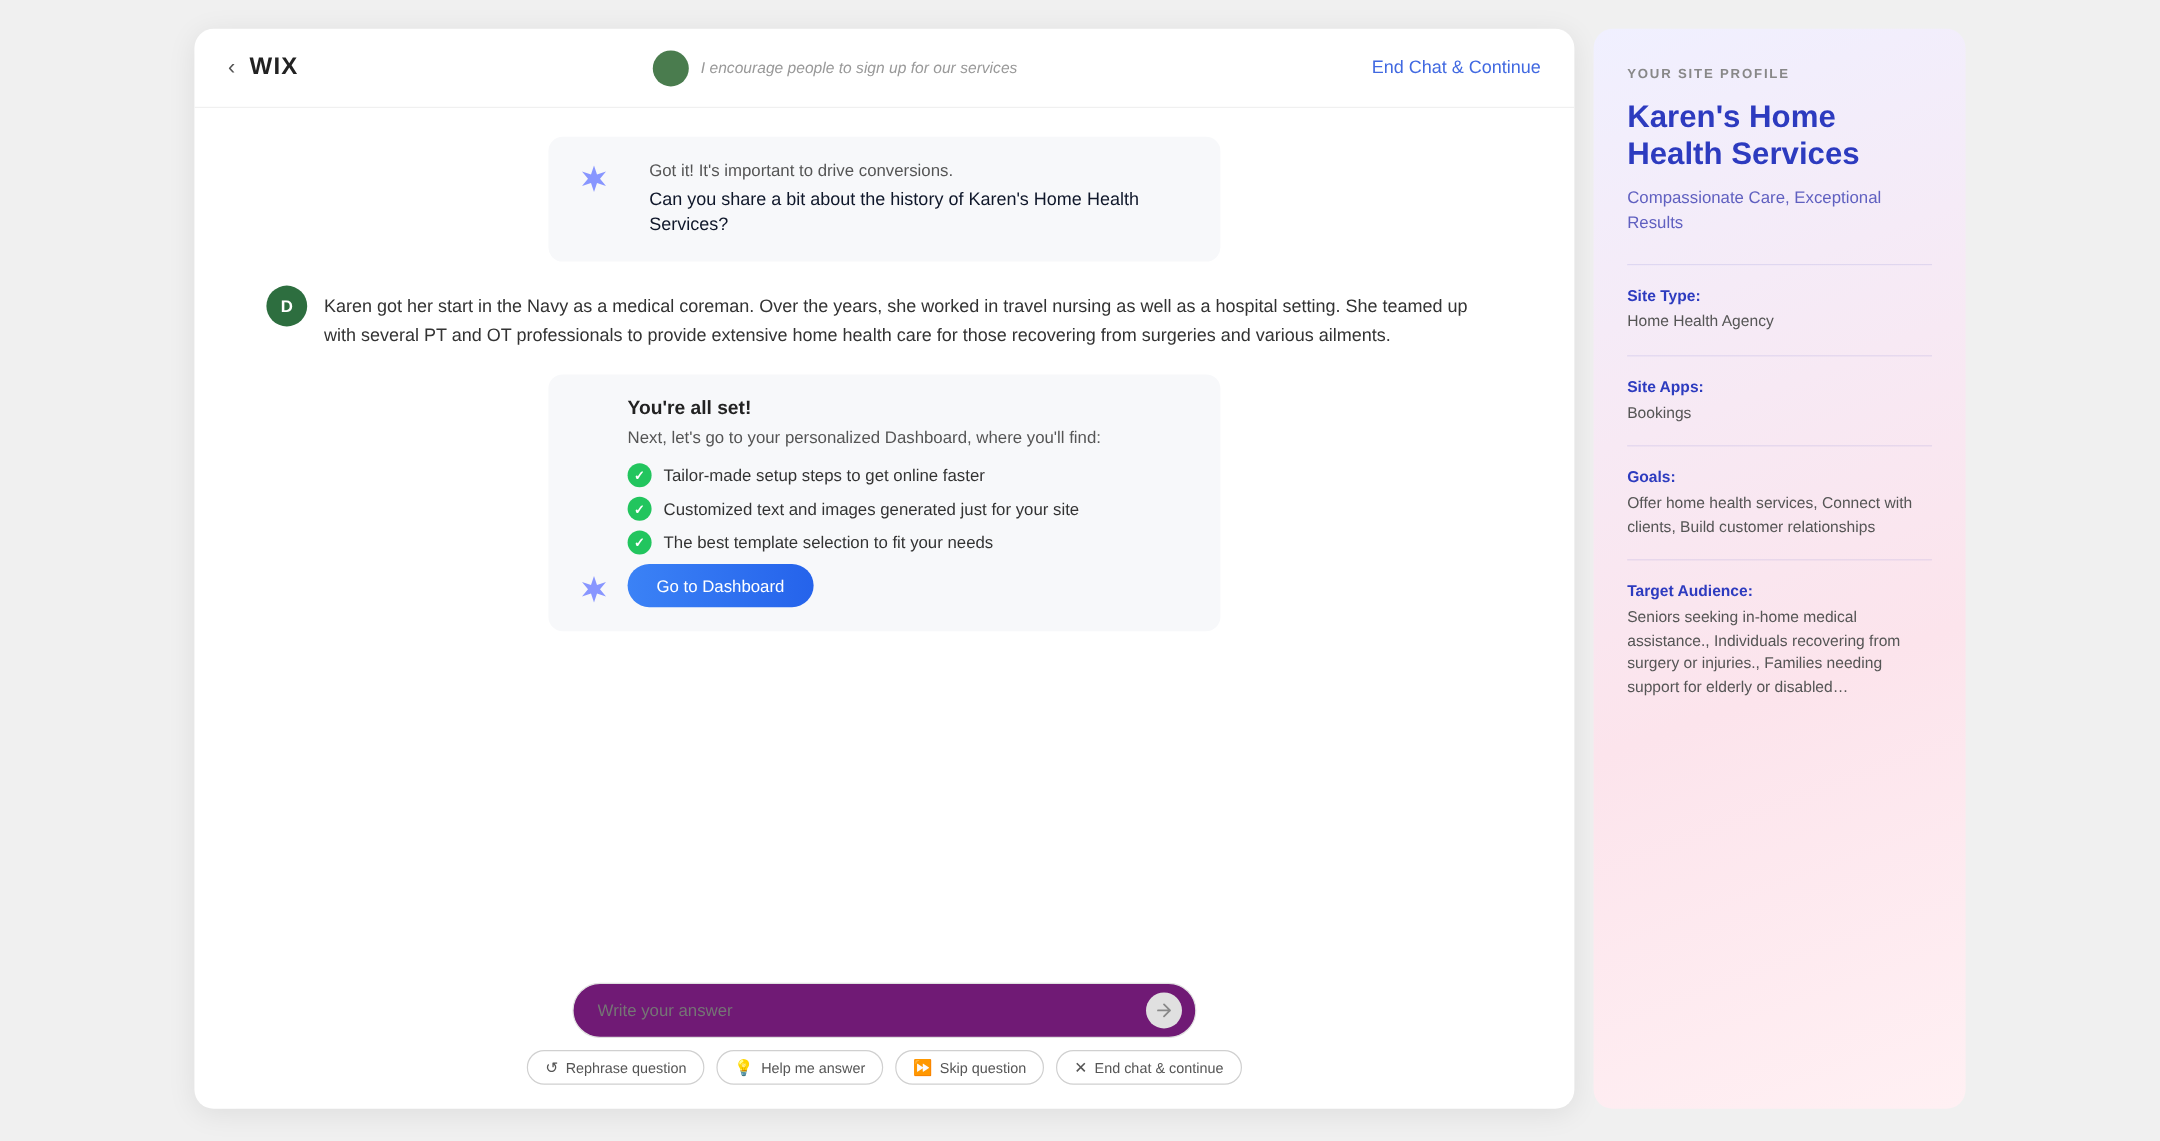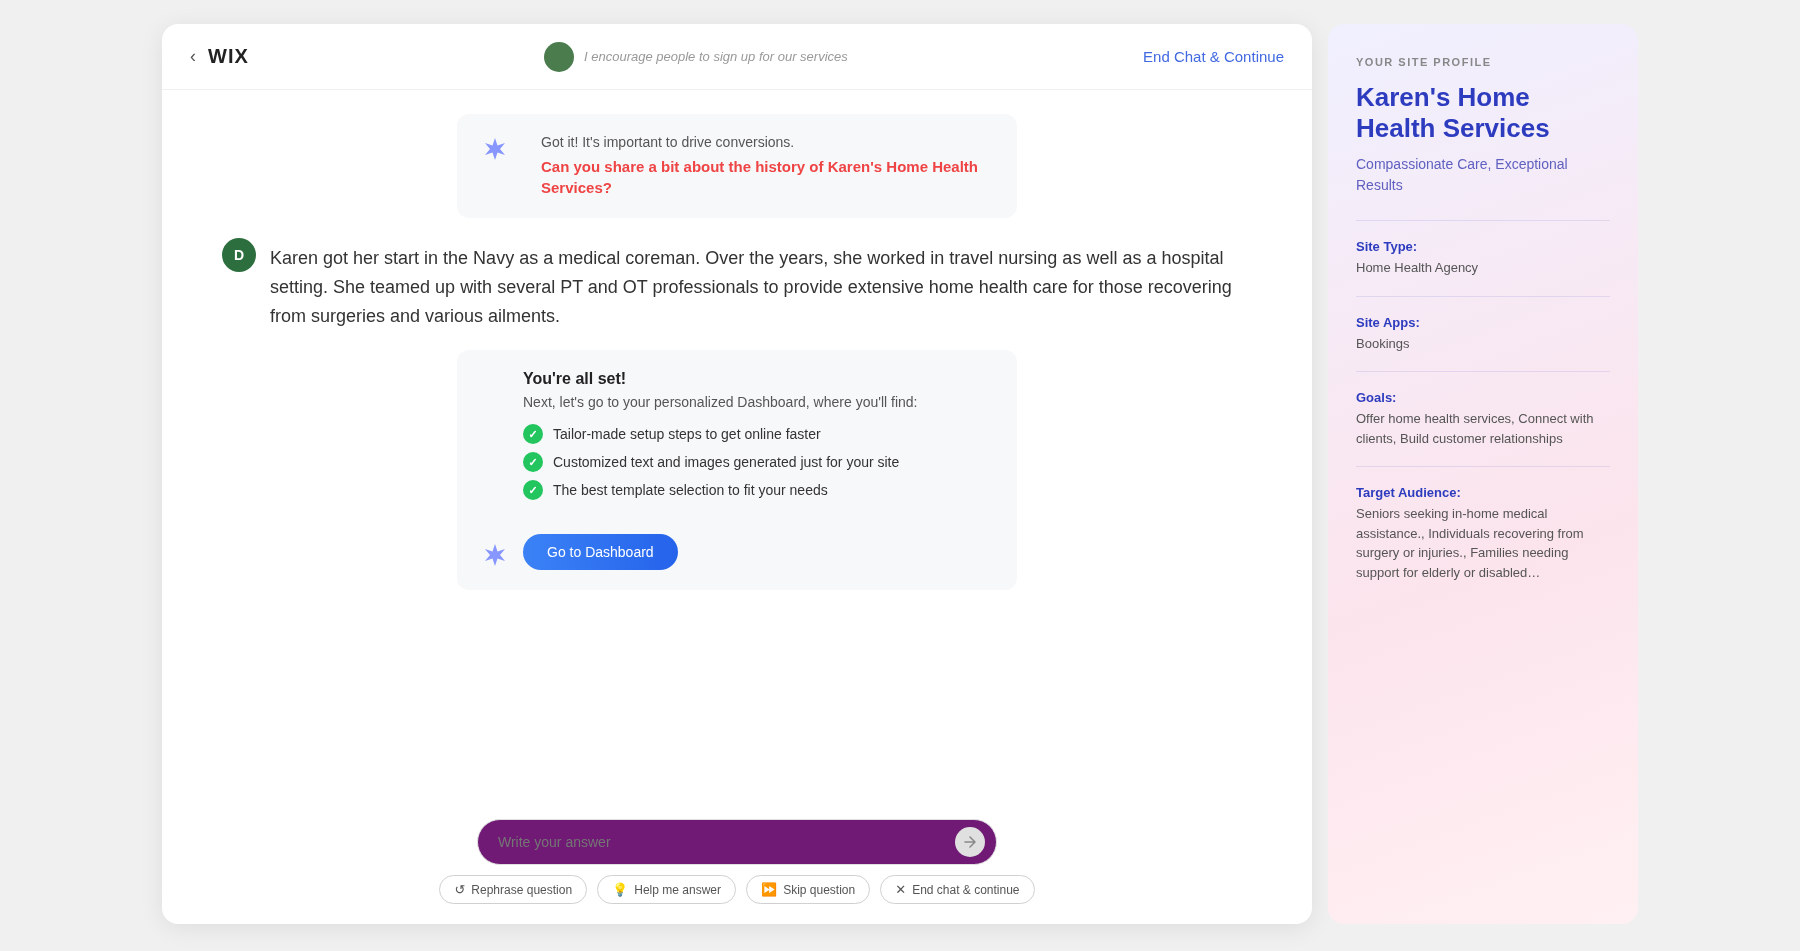--- a/index.html
+++ b/index.html
@@ -135,22 +135,22 @@
     }
 
     .bot-pretext {
       font-size: 14px;
       color: #555;
       margin-bottom: 6px;
     }
 
     .bot-question {
       font-size: 15px;
-      font-weight: 700;
-      color: #ef4444;
+      font-weight: 400;
+      color: #0f172a;
       line-height: 1.4;
     }
 
     
     .user-message {
       display: flex;
       gap: 14px;
       align-items: flex-start;
       padding: 0 0 0 0;
     }
@@ -163,21 +163,21 @@
       display: flex;
       align-items: center;
       justify-content: center;
       color: white;
       font-size: 14px;
       font-weight: 700;
       flex-shrink: 0;
     }
 
     .user-text {
-      font-size: 18px;
+      font-size: 15px;
       color: #333;
       line-height: 1.6;
       padding-top: 6px;
     }
 
     
     .allset-bubble {
       background: #f7f8fa;
       border-radius: 12px;
       padding: 20px 24px;
@@ -205,21 +205,21 @@
       font-size: 14px;
       color: #555;
       margin-bottom: 14px;
     }
 
     .checklist {
       list-style: none;
       display: flex;
       flex-direction: column;
       gap: 8px;
-      margin-bottom: 34px;
+      margin-bottom: 8px;
     }
 
     .checklist li {
       display: flex;
       align-items: center;
       gap: 10px;
       font-size: 14px;
       color: #333;
     }
 

